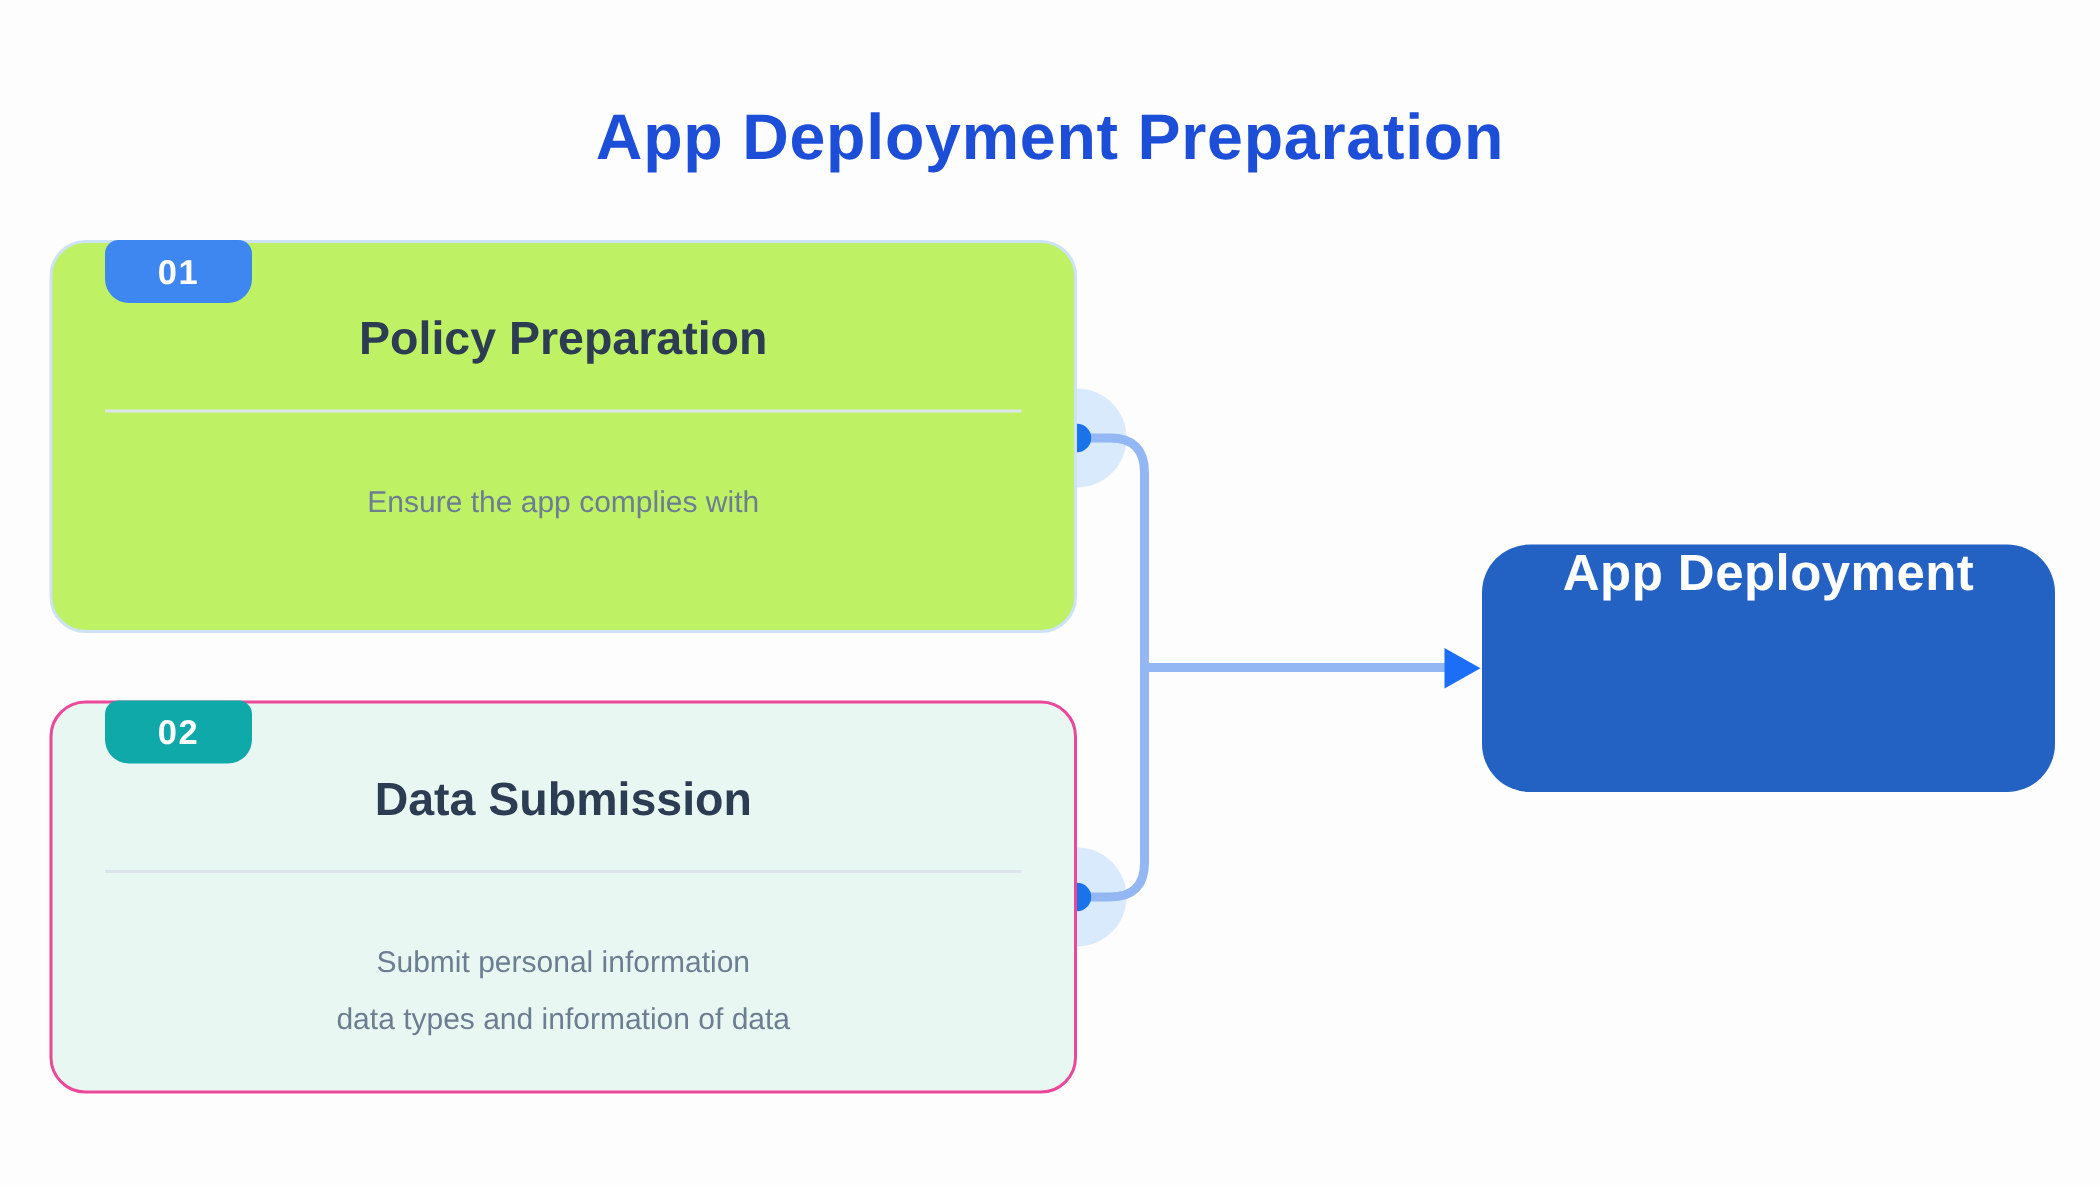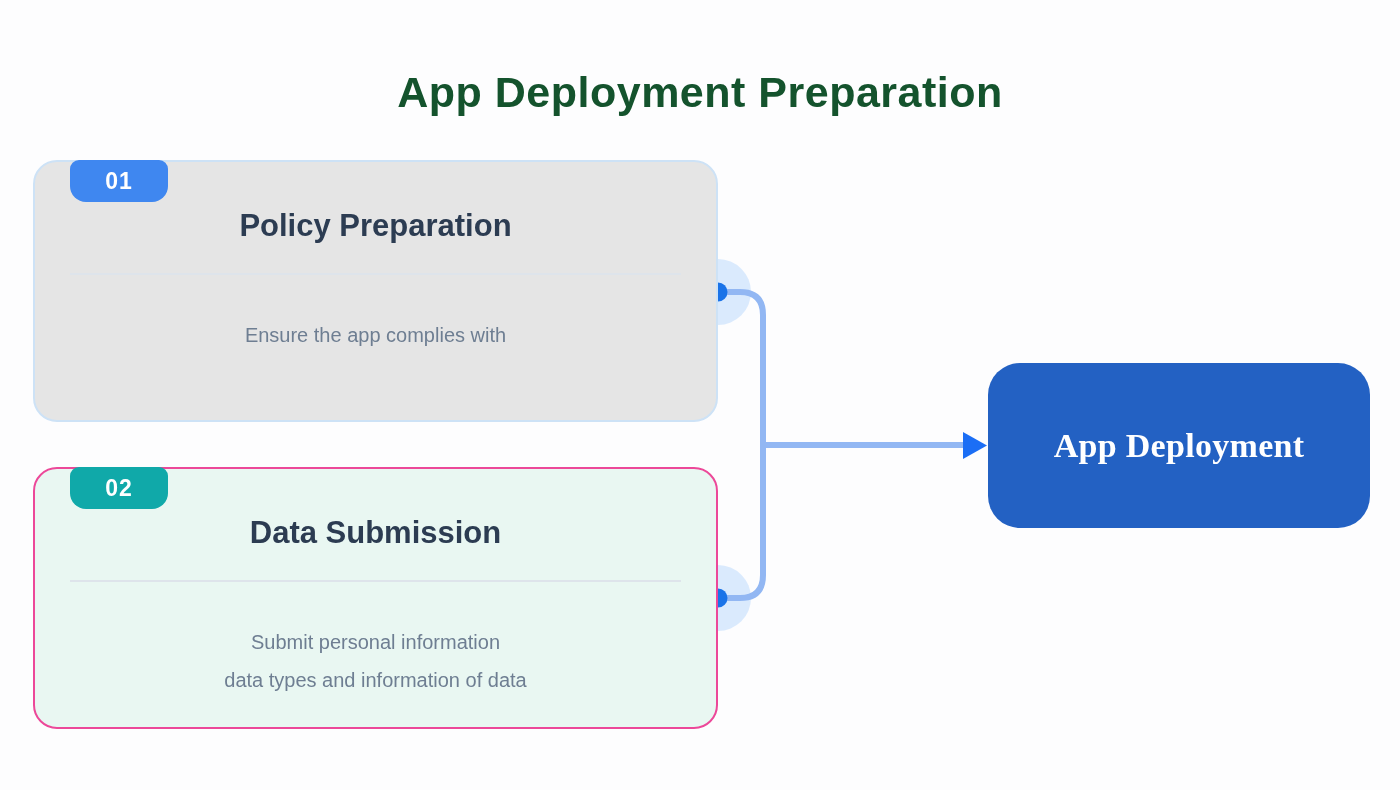--- a/index.html
+++ b/index.html
@@ -18,34 +18,34 @@
     height: 790px;
   }
   .main-title {
     position: absolute;
     top: 68px;
     left: 0;
     width: 1400px;
     text-align: center;
     font-size: 43px;
     font-weight: 700;
-    color: #14532d;
+    color: #1d4ed8;
     letter-spacing: 0.5px;
   }
   .step-card {
     position: absolute;
     left: 33px;
     width: 685px;
     height: 262px;
     border-radius: 24px;
     box-sizing: border-box;
   }
   .card-1 {
     top: 160px;
-    background: #e5e5e5;
+    background: #bef264;
     border: 2px solid #cde2f6;
   }
   .card-2 {
     top: 467px;
     background: #e9f7f2;
     border: 2px solid #ec4899;
   }
   .step-badge {
     position: absolute;
     top: -2px;
@@ -86,23 +86,22 @@
   .card-body span { display: block; }
   .result-box {
     position: absolute;
     left: 988px;
     top: 363px;
     width: 382px;
     height: 165px;
     background: #2361c3;
     border-radius: 32px;
     display: flex;
-    align-items: center;
+    align-items: flex-start;
     justify-content: center;
-    font-family: Liberation Serif, serif;
   }
   .result-label {
     color: #ffffff;
     font-size: 34px;
     font-weight: 700;
     letter-spacing: 0.3px;
   }
   svg.connector-layer {
     position: absolute;
     top: 0;

